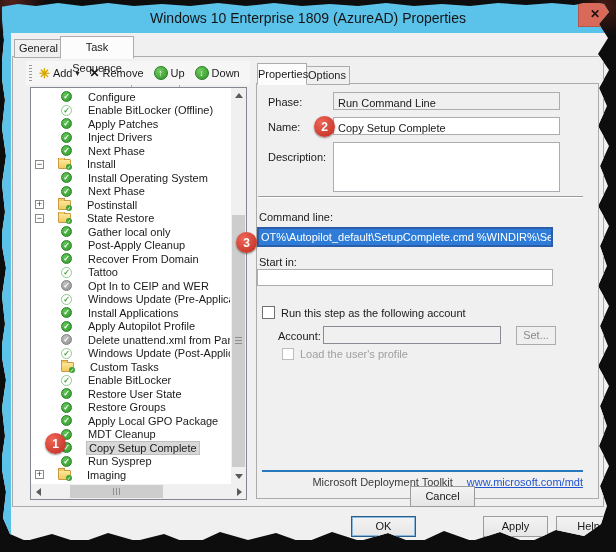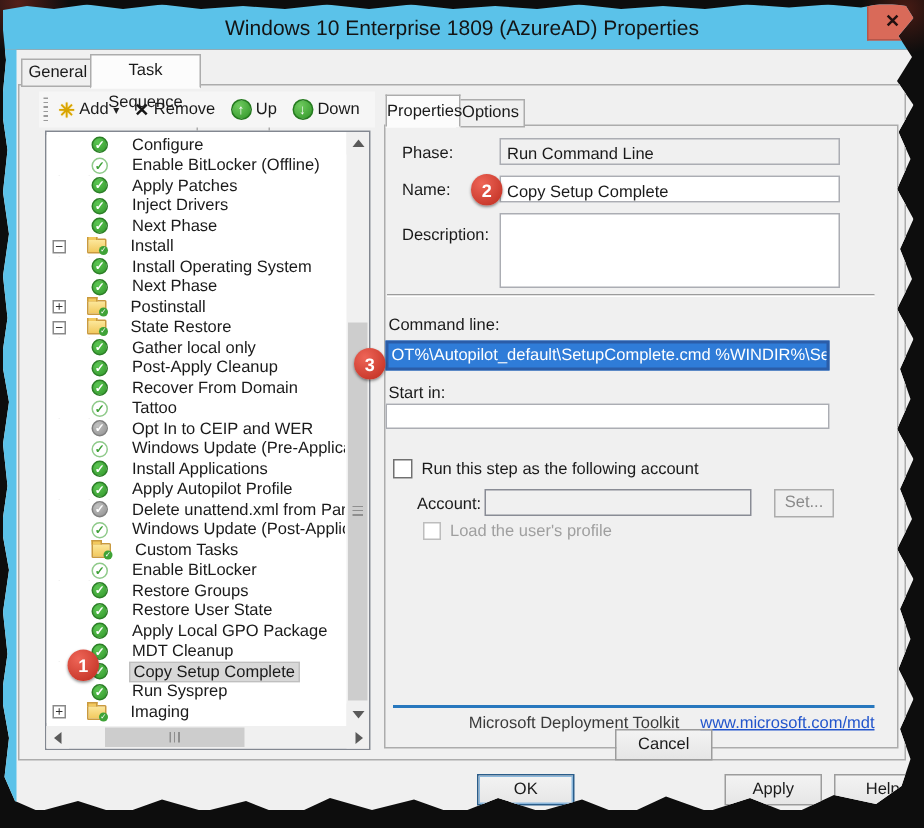--- a/index.html
+++ b/index.html
@@ -228,25 +228,25 @@
         <div class="trow lvl1">
           <span class="ticon folder"></span>
           <span class="tlabel">Custom Tasks</span>
         </div>
         <div class="trow lvl1">
           <span class="ticon check-light"></span>
           <span class="tlabel">Enable BitLocker</span>
         </div>
         <div class="trow lvl1">
           <span class="ticon check"></span>
+          <span class="tlabel">Restore User State</span>
+        </div>
+        <div class="trow lvl1">
+          <span class="ticon check"></span>
           <span class="tlabel">Restore Groups</span>
-        </div>
-        <div class="trow lvl1">
-          <span class="ticon check"></span>
-          <span class="tlabel">Restore User State</span>
         </div>
         <div class="trow lvl1">
           <span class="ticon check"></span>
           <span class="tlabel">Apply Local GPO Package</span>
         </div>
         <div class="trow lvl1">
           <span class="ticon check"></span>
           <span class="tlabel">MDT Cleanup</span>
         </div>
         <div class="trow lvl1">
@@ -311,21 +311,21 @@
 
   <div class="abs cbox dis" style="left:282px;top:348px;width:12px;height:12px;"></div>
   <div class="abs flabel" style="left:300px;top:348px;color:#9f9f9f;">Load the user's profile</div>
 
   <div class="abs" id="mdtline"></div>
   <div class="abs" id="mdtfooter">
     <span id="mdtbrand">Microsoft Deployment Toolkit</span>
     <span id="mdtlink">www.microsoft.com/mdt</span>
   </div>
 
-  <div class="abs btn focus" style="left:318px;top:516px;">OK</div>
+  <div class="abs btn focus" style="left:351px;top:516px;">OK</div>
   <div class="abs btn" style="left:410px;top:486px;">Cancel</div>
   <div class="abs btn" style="left:483px;top:516px;">Apply</div>
   <div class="abs btn" style="left:556px;top:516px;">Help</div>
 
   <div class="abs badge" style="left:45px;top:433px;">1</div>
   <div class="abs badge" style="left:314px;top:116px;">2</div>
   <div class="abs badge" style="left:236px;top:232px;">3</div>
 
  </div>
 </div>

